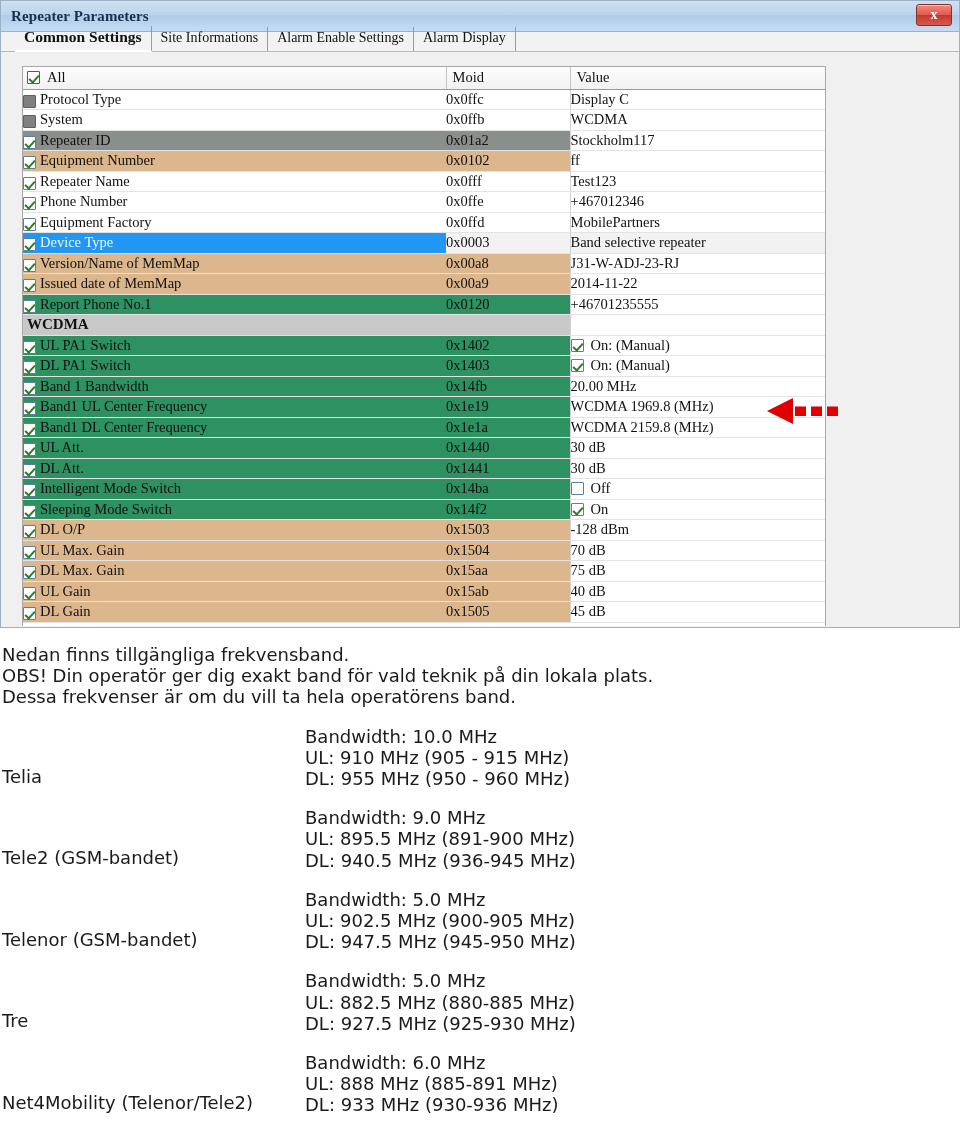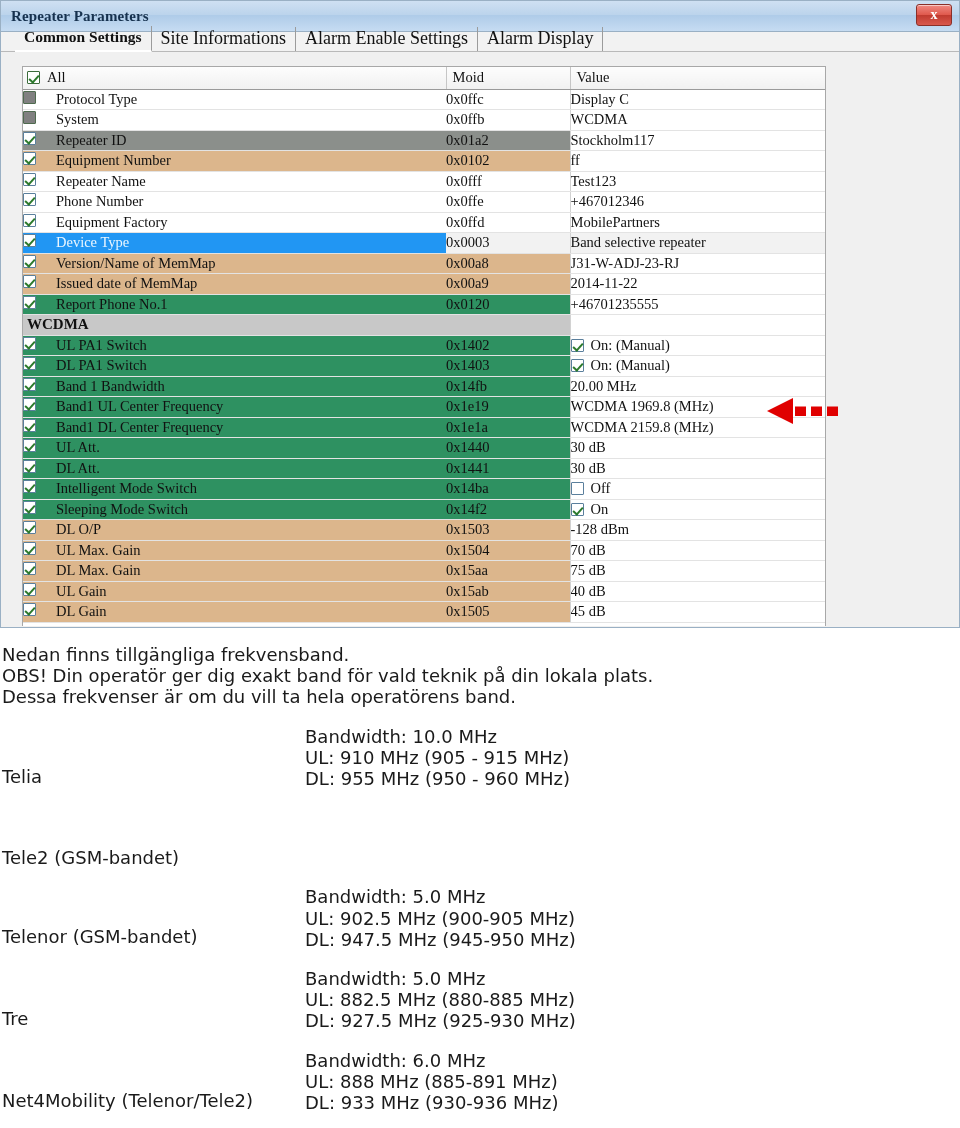--- a/index.html
+++ b/index.html
@@ -73,21 +73,21 @@
     height: 20px;
     background: #f2f2f2;
     display: flex;
     align-items: flex-end;
     padding-left: 14px;
     box-sizing: border-box;
     border-bottom: 1px solid #b9b9b9;
   }
   .tab {
     font-family: "Liberation Serif", serif;
-    font-size: 18px;
+    font-size: 14px;
     color: #111111;
     padding: 1px 9px 3px 9px;
     border-right: 1px solid #9b9b9b;
     white-space: nowrap;
     cursor: pointer;
     line-height: 20px;
   }
   .tab.active {
     font-weight: 700;
     font-size: 15.5px;
@@ -146,21 +146,21 @@
     padding: 0;
     box-sizing: border-box;
     vertical-align: middle;
     white-space: nowrap;
     overflow: hidden;
   }
   td.cell-name { padding-left: 4px; }
   td.cell-moid { padding-left: 6px; }
   td.cell-value { padding-left: 8px; border-left: 1px solid #d2d2d2; }
 
-  .name-inner { display: flex; align-items: flex-start; gap: 20px; }
+  .name-inner { display: flex; align-items: flex-end; gap: 4px; }
   .value-inner { display: flex; align-items: center; gap: 7px; }
 
   
   .cbx {
     width: 13px;
     height: 13px;
     flex: 0 0 13px;
     background: #ffffff;
     border: 1px solid #5a7f9c;
     box-sizing: border-box;
@@ -666,20 +666,25 @@
       <div class="op-block">
         <div class="op-name">Telia</div>
         <div class="op-specs">
           <div>Bandwidth: 10.0 MHz</div>
           <div>UL: 910 MHz (905 - 915 MHz)</div>
           <div>DL: 955 MHz (950 - 960 MHz)</div>
         </div>
       </div>
       <div class="op-block">
         <div class="op-name">Tele2 (GSM-bandet)</div>
+        <div class="op-specs">
+          <div>Bandwidth: 9.0 MHz</div>
+          <div>UL: 895.5 MHz (891-900 MHz)</div>
+          <div>DL: 940.5 MHz (936-945 MHz)</div>
+        </div>
       </div>
       <div class="op-block">
         <div class="op-name">Telenor (GSM-bandet)</div>
         <div class="op-specs">
           <div>Bandwidth: 5.0 MHz</div>
           <div>UL: 902.5 MHz (900-905 MHz)</div>
           <div>DL: 947.5 MHz (945-950 MHz)</div>
         </div>
       </div>
       <div class="op-block">

